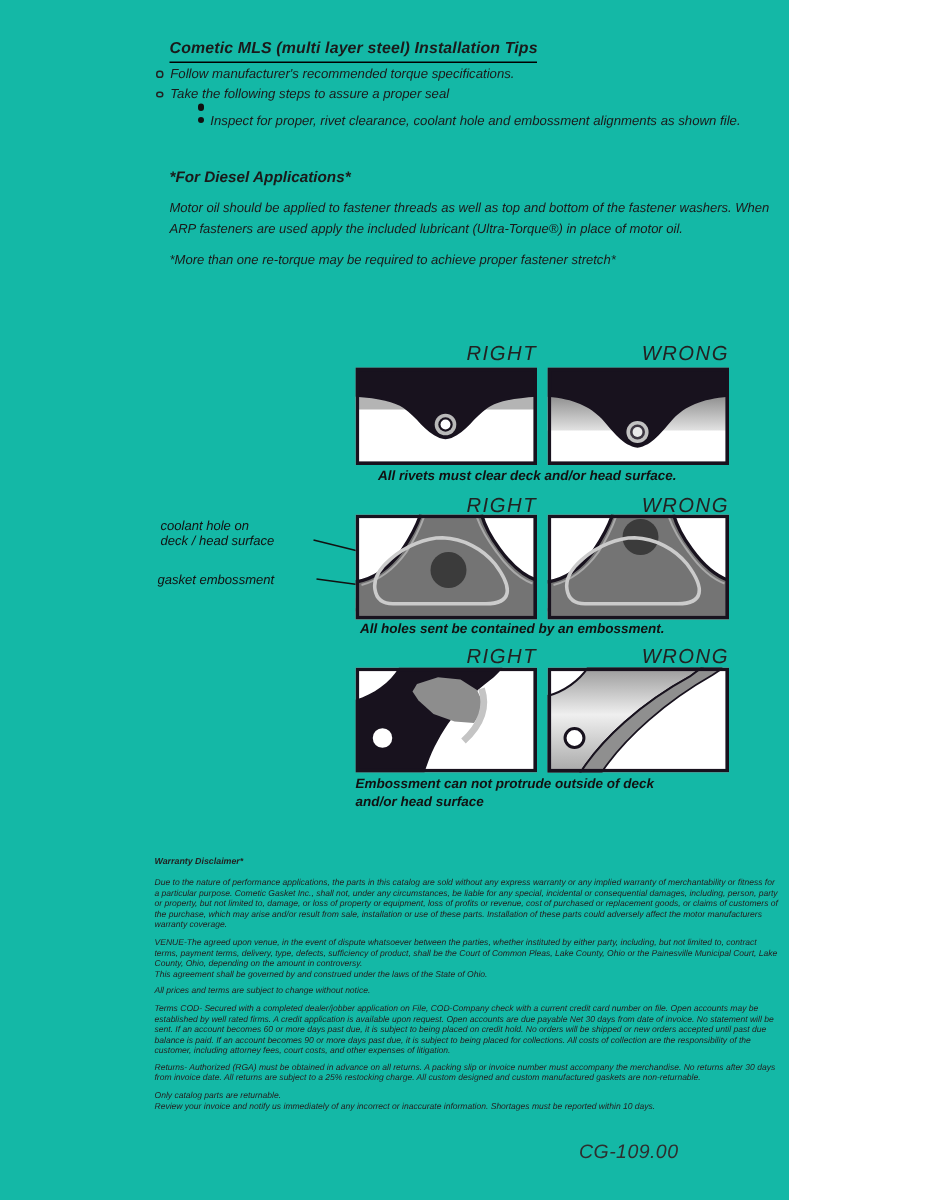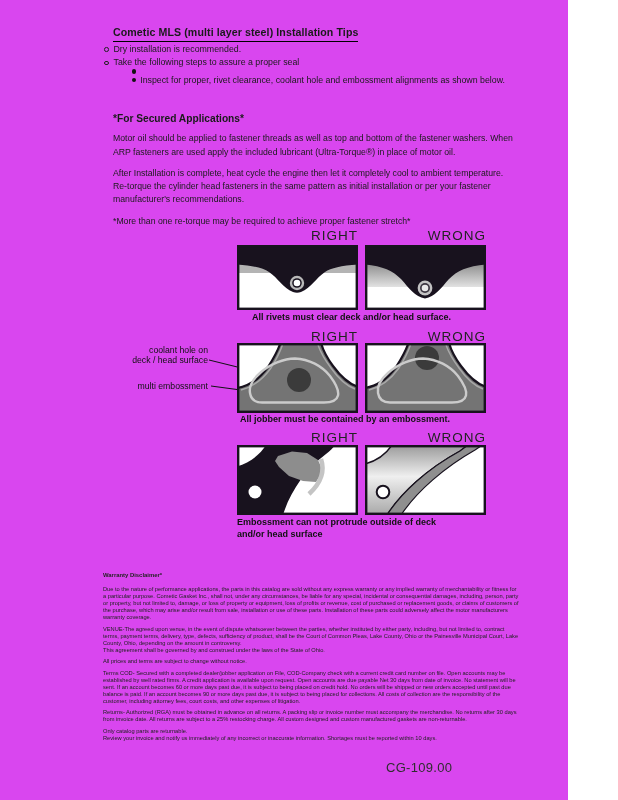--- a/index.html
+++ b/index.html
@@ -1,19 +1,19 @@
 <!DOCTYPE html>
 <html><head>
 <meta charset="utf-8">
 <style>
   * { margin:0; padding:0; box-sizing:border-box; }
   html,body { background:#ffffff; }
   .page {
-    position:relative; width:568px; height:800px; background:#d946ef;
-    font-family:"Liberation Sans", sans-serif; color:#1a1a1a; overflow:hidden;
+    position:relative; width:526px; height:800px; background:#14b8a6;
+    font-family:"Liberation Sans", sans-serif; color:#1a1a1a; overflow:hidden;font-style:italic;
   }
   .abs { position:absolute; }
 
   
   .title {
     font-size:10.6px; font-weight:bold; letter-spacing:0.1px;
     border-bottom:1.4px solid #000; padding-bottom:2.5px; display:inline-block;
   }
   .tips { font-size:8.8px; line-height:13.2px; white-space:nowrap; }
   .tips .row { display:flex; align-items:center; }
@@ -32,21 +32,21 @@
   .diesel h2 { font-size:10.2px; font-weight:bold; margin-bottom:7px; }
   .diesel p { margin-bottom:8px; }
 
   
   .rw-label {
     width:121px; text-align:right; font-size:13.5px; letter-spacing:1px;
     color:#222; white-space:nowrap;
   }
   .dcaption { font-size:9px; font-weight:bold; white-space:nowrap; color:#111; }
   .dcaption .ln { line-height:12px; }
-  .side-label { font-size:8.7px; line-height:10px; text-align:right; color:#111; white-space:nowrap; }
+  .side-label { font-size:8.7px; line-height:10px; text-align:left; color:#111; white-space:nowrap; }
 
   
   .disclaimer { width:416px; font-size:5.7px; line-height:7px; color:#222; }
   .disclaimer h3 { font-size:5.9px; font-weight:bold; margin-bottom:7px; }
   .disclaimer p { margin-bottom:4.5px; }
 
   .doc-code { font-size:13px; color:#2e2e2e; letter-spacing:0.3px;text-align:right; }
 
   svg { display:block; }
 </style>
@@ -55,39 +55,38 @@
 
 <div class="page">
 
   <div class="abs" style="left:113px; top:22px;">
     <h1 class="title">Cometic MLS (multi layer steel) Installation Tips</h1>
   </div>
 
   <div class="abs tips" style="left:104px; top:43px;">
     <div class="row">
       <span class="b-marker"></span>
-      <span>Dry installation is recommended.</span>
+      <span>Follow manufacturer's recommended torque specifications.</span>
     </div>
     <div class="row">
       <span class="b-marker"></span>
       <span>Take the following steps to assure a proper seal</span>
     </div>
     <div class="row sub">
       <span class="sb-marker"></span>
     </div>
     <div class="row sub">
       <span class="sb-marker"></span>
-      <span>Inspect for proper, rivet clearance, coolant hole and embossment alignments as shown below.</span>
+      <span>Inspect for proper, rivet clearance, coolant hole and embossment alignments as shown file.</span>
     </div>
   </div>
 
   <div class="abs diesel" style="left:113px; top:112px;">
-    <h2>*For Secured Applications*</h2>
+    <h2>*For Diesel Applications*</h2>
     <p>Motor oil should be applied to fastener threads as well as top and bottom of the fastener washers. When ARP fasteners are used apply the included lubricant (Ultra-Torque®) in place of motor oil.</p>
-    <p>After Installation is complete, heat cycle the engine then let it completely cool to ambient temperature. Re-torque the cylinder head fasteners in the same pattern as initial installation or per your fastener manufacturer's recommendations.</p>
     <p>*More than one re-torque may be required to achieve proper fastener stretch*</p>
   </div>
 
   <div class="abs rw-label" style="left:237px; top:228px;">RIGHT</div>
   <div class="abs rw-label" style="left:365px; top:228px;">WRONG</div>
 
   <svg class="abs" style="left:237px; top:245px;" width="121" height="65" viewBox="0 0 121 65">
     <rect x="0" y="0" width="121" height="65" fill="#ffffff"></rect>
     <rect x="0" y="19" width="121" height="9" fill="#b4b4b4"></rect>
     <path d="M0,0 H121 V19.5 C104,20.5 94,23 88,27 C79,33 74,43 64,47 Q60,48.5 56,47 C46,43 41,33 32,27 C26,23 16,20.5 0,19.5 Z" fill="#18121e"></path>
@@ -115,21 +114,21 @@
 
   <div class="abs dcaption" style="left:252px; top:312px;">All rivets must clear deck and/or head surface.</div>
 
   <div class="abs rw-label" style="left:237px; top:329px;">RIGHT</div>
   <div class="abs rw-label" style="left:365px; top:329px;">WRONG</div>
 
   <div class="abs side-label" style="left:107px; top:345px; width:101px;">
     <div class="ln">coolant hole on</div>
     <div class="ln">deck / head surface</div>
   </div>
-  <div class="abs side-label" style="left:105px; top:381px; width:103px;">multi embossment</div>
+  <div class="abs side-label" style="left:105px; top:381px; width:103px;">gasket embossment</div>
 
   <svg class="abs" style="left:205px; top:345px;" width="100" height="55" viewBox="0 0 100 55">
     <line x1="4" y1="15" x2="93" y2="37" stroke="#111" stroke-width="1"></line>
     <line x1="6" y1="41" x2="58" y2="48" stroke="#111" stroke-width="1"></line>
   </svg>
 
   <svg class="abs" style="left:237px; top:343px;" width="121" height="70" viewBox="0 0 121 70">
     <rect x="0" y="0" width="121" height="70" fill="#ffffff"></rect>
     <rect x="0" y="56" width="121" height="14" fill="#8a8a8a"></rect>
     <rect x="0" y="62.5" width="121" height="2" fill="#4f4f4f"></rect>
@@ -150,21 +149,21 @@
     <path d="M0,70 V45 C13,43 23,35 31,24 C37,15 41,7 43.5,0 H84 C86,7 90,15 96,23 C104,34 112,41 121,44 V70 Z" fill="#747474"></path>
     <path d="M0,45 C13,43 23,35 31,24 C37,15 41,7 43.5,0" stroke="#18121e" stroke-width="2.2" fill="none"></path>
     <path d="M84,0 C86,7 90,15 96,23 C104,34 112,41 121,44" stroke="#18121e" stroke-width="2.2" fill="none"></path>
     <path d="M4,47 C16,44 26,36 34,25 C39,17 43,9 45.5,2" stroke="#a9a9a9" stroke-width="1.4" fill="none"></path>
     <path d="M81,2 C83.5,9 88,17 94,25 C101,35 110,43 118,46" stroke="#a9a9a9" stroke-width="1.4" fill="none"></path>
     <circle cx="62" cy="15" r="12" fill="#3b3b3b"></circle>
     <path d="M13,50 C12,44 15,37 23,30 C33,21 47,15.5 58,15.5 C72,16 85,23 93,33 C99,41 102,48 101,52.5 C100,57 95,59.5 87,59.5 L25,59.5 C18,59.5 14,56.5 13,50 Z" fill="none" stroke="#cbcbcb" stroke-width="2.4"></path>
     <rect x="1.2" y="1.2" width="118.6" height="67.6" fill="none" stroke="#18121e" stroke-width="2.4"></rect>
   </svg>
 
-  <div class="abs dcaption" style="left:240px; top:414px;">All jobber must be contained by an embossment.</div>
+  <div class="abs dcaption" style="left:240px; top:414px;">All holes sent be contained by an embossment.</div>
 
   <div class="abs rw-label" style="left:237px; top:430px;">RIGHT</div>
   <div class="abs rw-label" style="left:365px; top:430px;">WRONG</div>
 
   <svg class="abs" style="left:237px; top:445px;" width="121" height="70" viewBox="0 0 121 70">
     <rect x="0" y="0" width="121" height="70" fill="#ffffff"></rect>
     <path d="M29,0 C23,10 12,18 0,21.5 V70 H46 C53,47 68,25 89,9 C93,6 96,3 98,0 Z" fill="#18121e"></path>
     <path d="M41,11 L55,6.5 L70,8 L81,15 L86,26 L79,37 L66,36 L52,31 L42,22 L38,16 Z" fill="#8d8d8d"></path>
     <path d="M84,14 C88,26 84,38 72,49" stroke="#c4c4c4" stroke-width="4.5" fill="none"></path>
     <circle cx="18" cy="47" r="6.5" fill="#ffffff"></circle>

